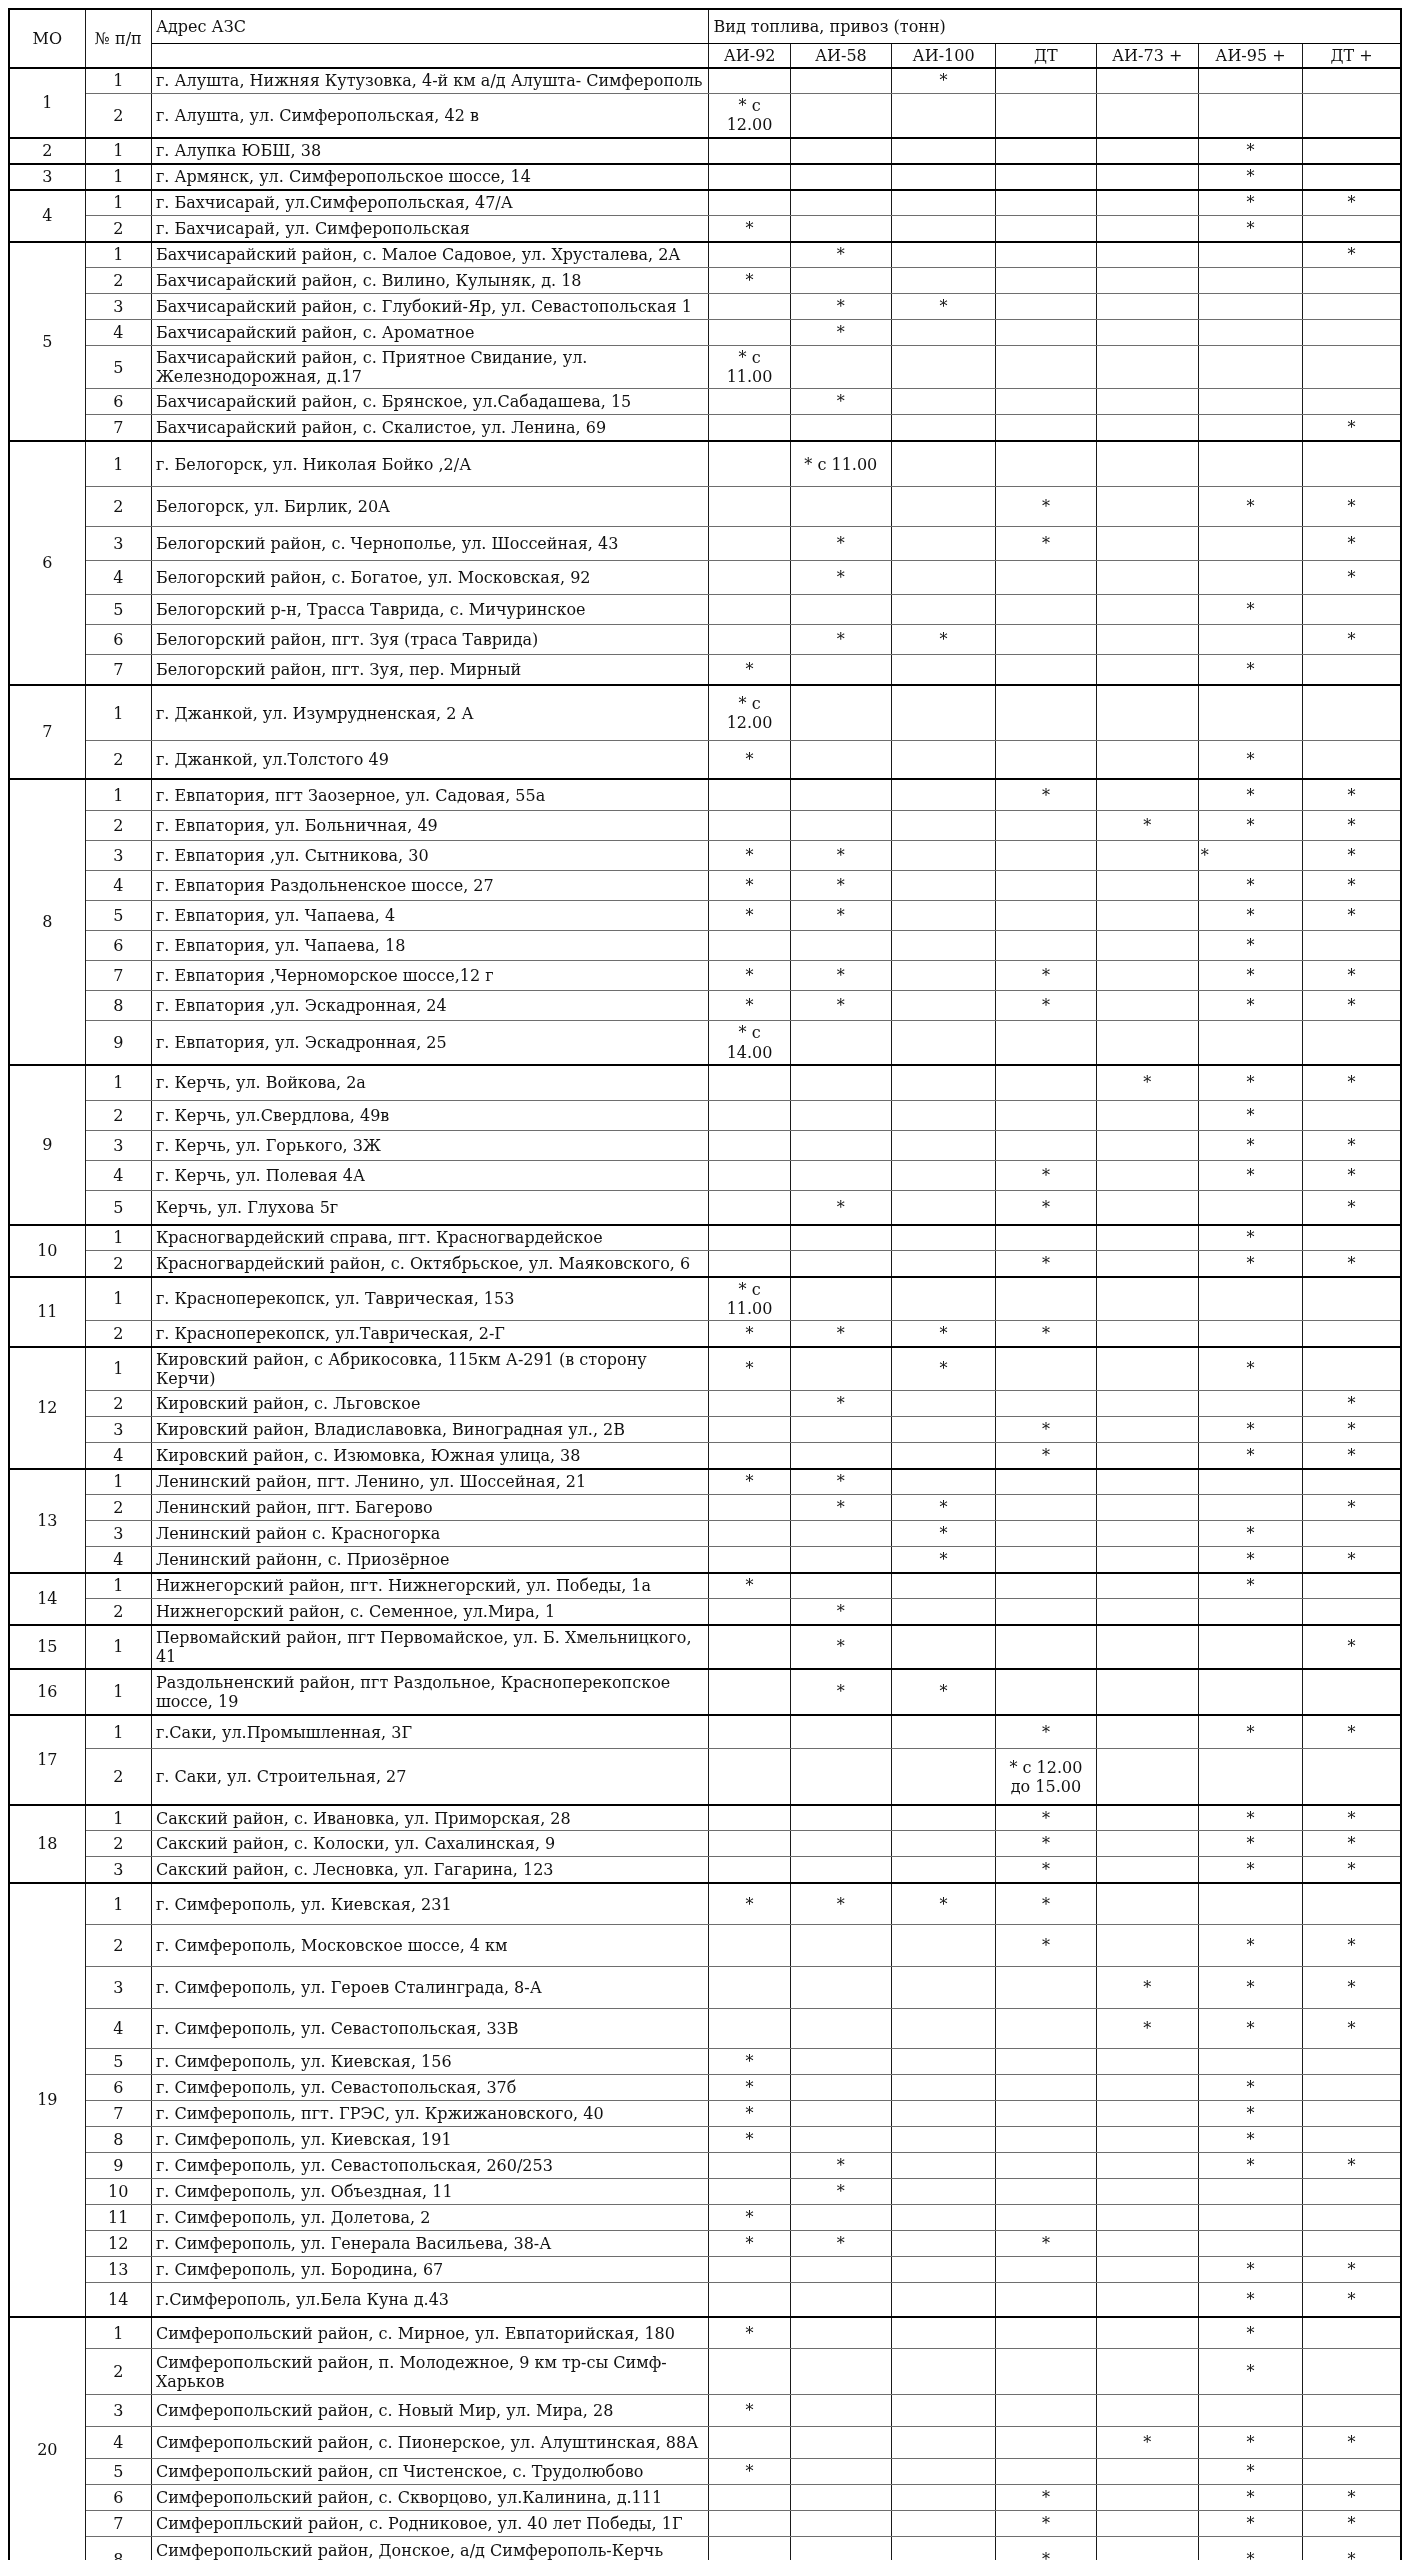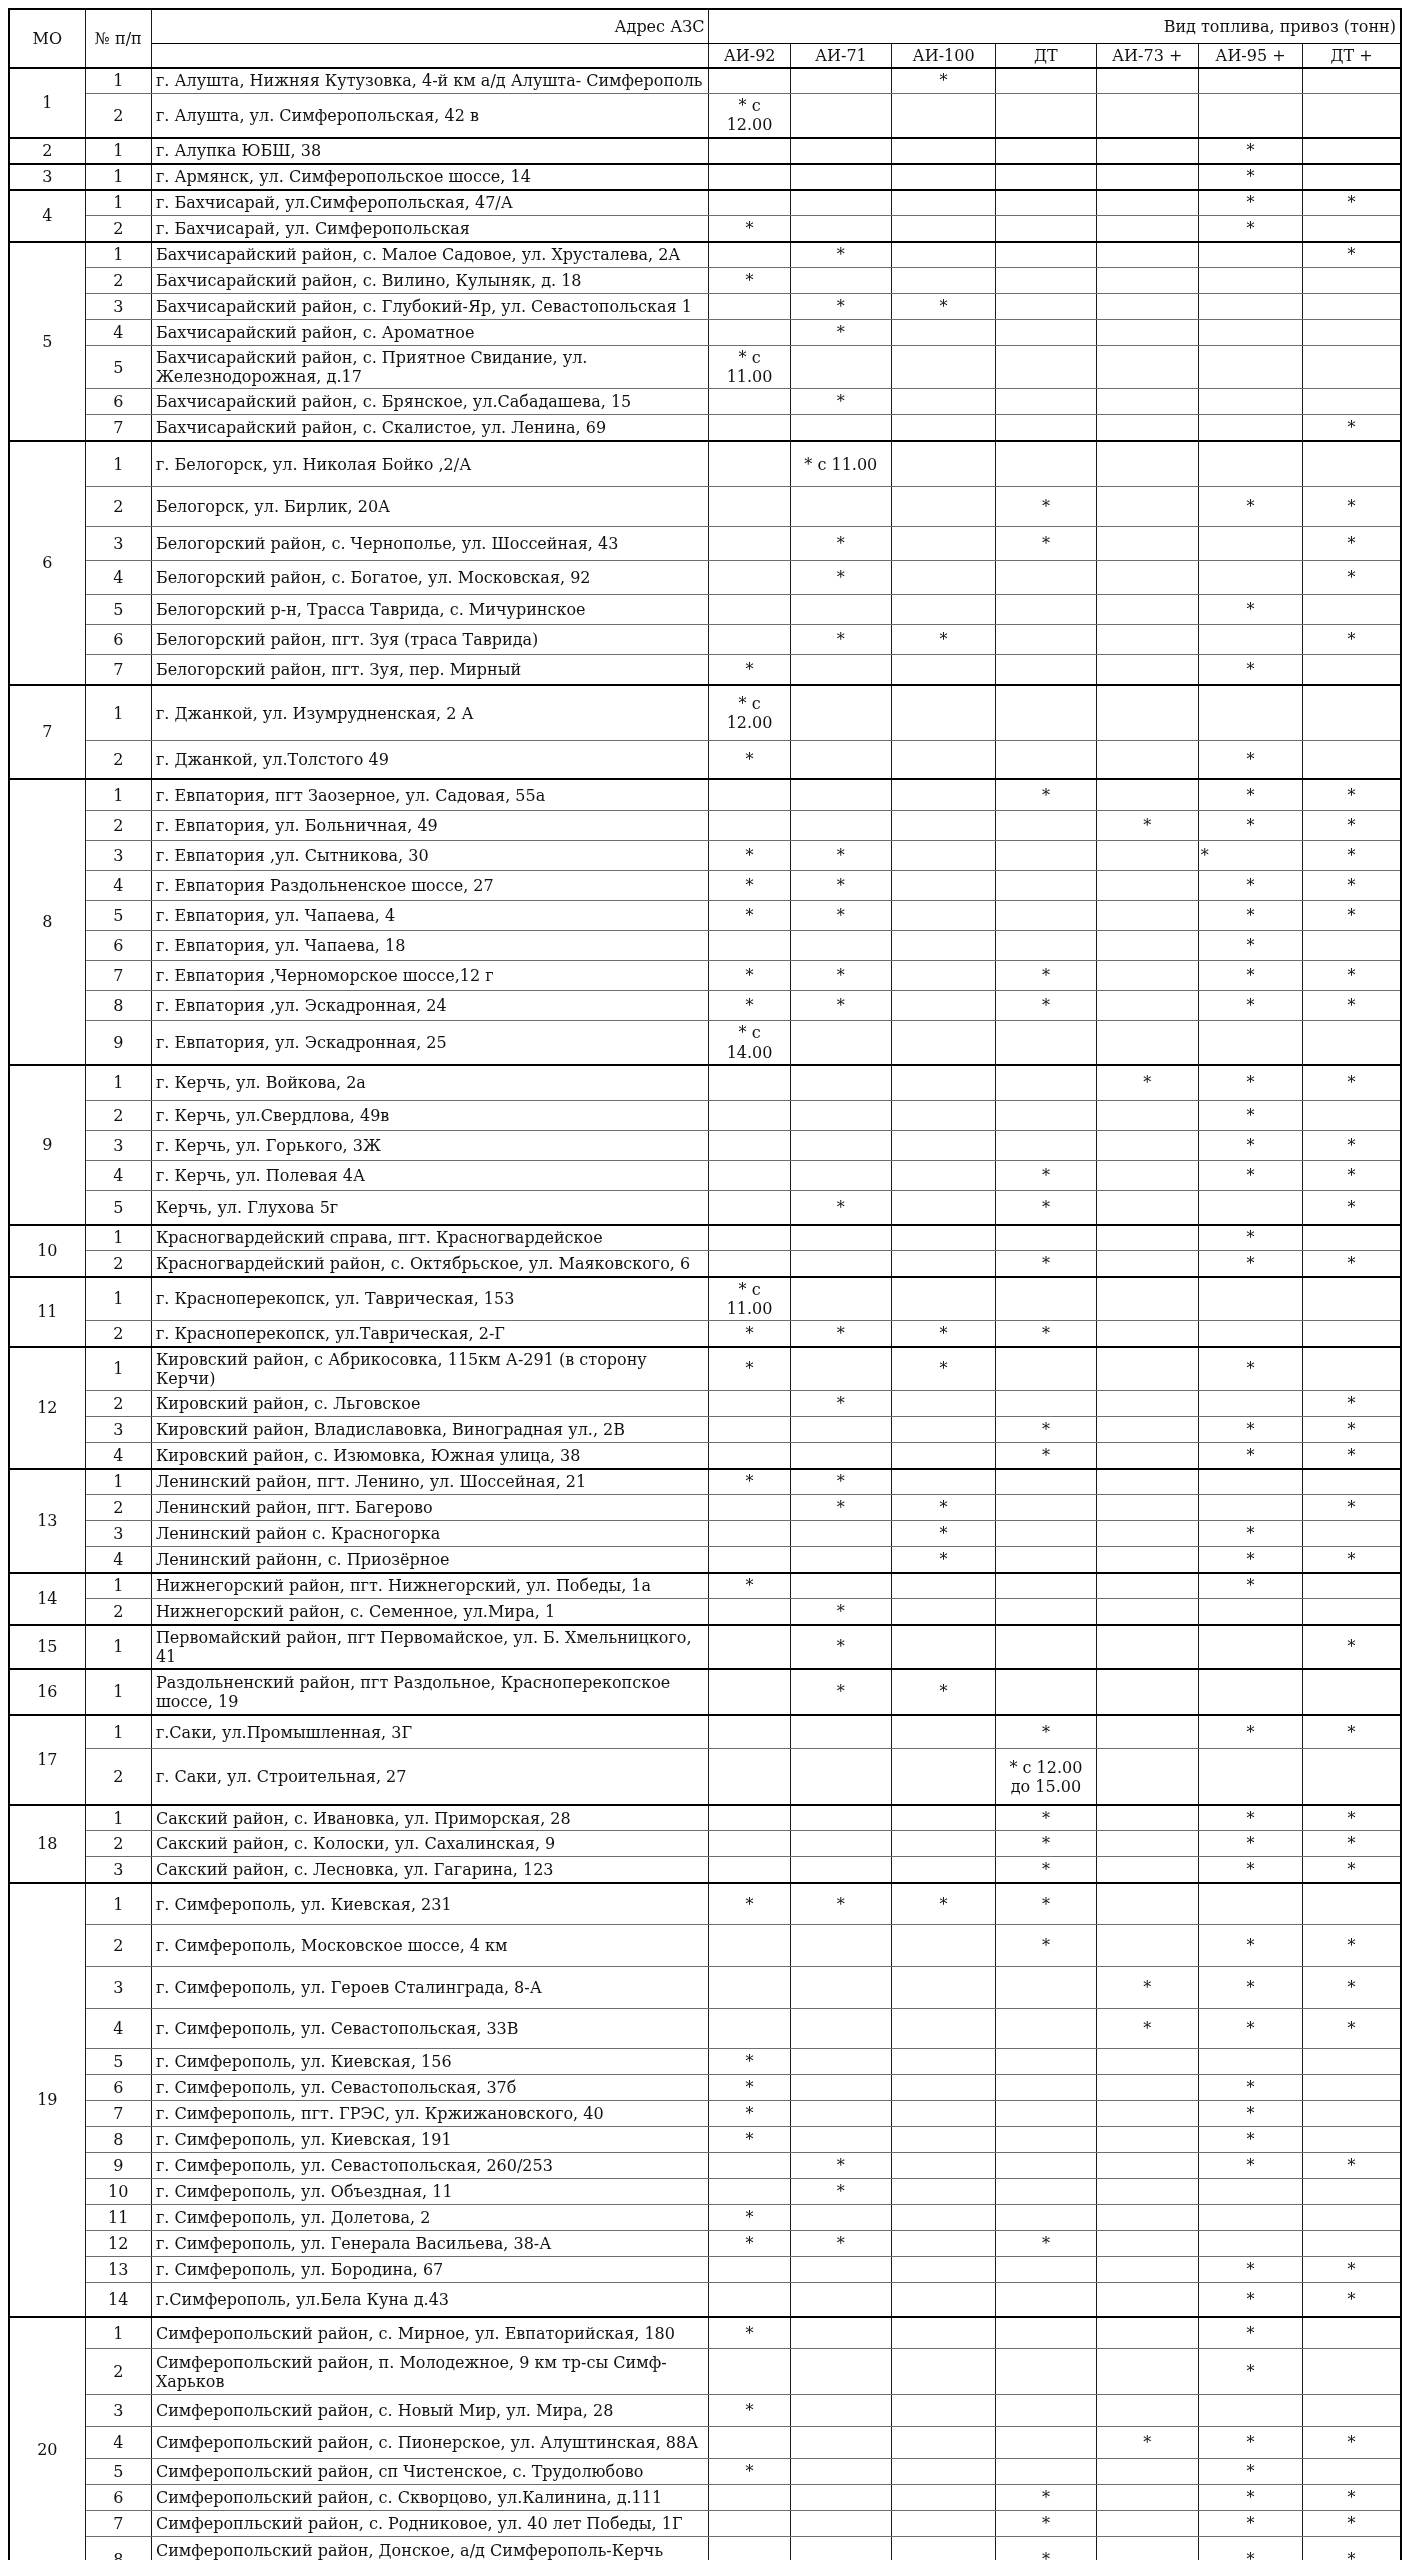--- a/index.html
+++ b/index.html
@@ -8,21 +8,21 @@
   table.azs td, table.azs th{
     border-left:1px solid #1a1a1a;border-right:1px solid #1a1a1a;
     border-top:1px solid #6e6e6e;border-bottom:1px solid #6e6e6e;
     font-weight:normal;font-size:16px;line-height:1.2;
     padding:2px 4px;vertical-align:middle;background:#fff;
     overflow:hidden;
   }
   table.azs{border:2px solid #000;}
   tr.header-row-1 th{border-top:2px solid #000;border-bottom:1px solid #000;font-size:16px;}
   tr.header-row-2 th{border-bottom:2px solid #000;font-size:16px;}
-  th.fuel-group{text-align:right;margin-left:20px;}
+  th.fuel-group{text-align:left;margin-left:20px;}
   th.rowspan-head{text-align:center;border-bottom:2px solid #000;}
   tr.group-start td{border-top:2px solid #000;}
   td.mo-cell{text-align:center;border-bottom:2px solid #000;}
   td.num-cell{text-align:center;}
   td.addr-cell{text-align:left;}
   td.fuel-cell{text-align:center;}
   td.fuel-cell.left{text-align:left;padding-left:2px;}
   tr{height:26px;}
 </style>
 </head>
@@ -45,21 +45,21 @@
     <thead>
       <tr class="header-row-1" style="height:34px">
         <th rowspan="2" class="rowspan-head">МО</th>
         <th rowspan="2" class="rowspan-head">№ п/п</th>
         <th class="fuel-group">Адрес АЗС</th>
         <th colspan="7" class="fuel-group">Вид топлива, привоз (тонн)</th>
       </tr>
       <tr class="header-row-2" style="height:17px">
         <th></th>
         <th>АИ-92</th>
-        <th>АИ-71</th>
+        <th>АИ-58</th>
         <th>АИ-100</th>
         <th>ДТ</th>
         <th>АИ-73 +</th>
         <th>АИ-95 +</th>
         <th>ДТ +</th>
       </tr>
     </thead>
     <tbody>
         <tr class="group-start">
           <td rowspan="2" class="mo-cell">1</td>

